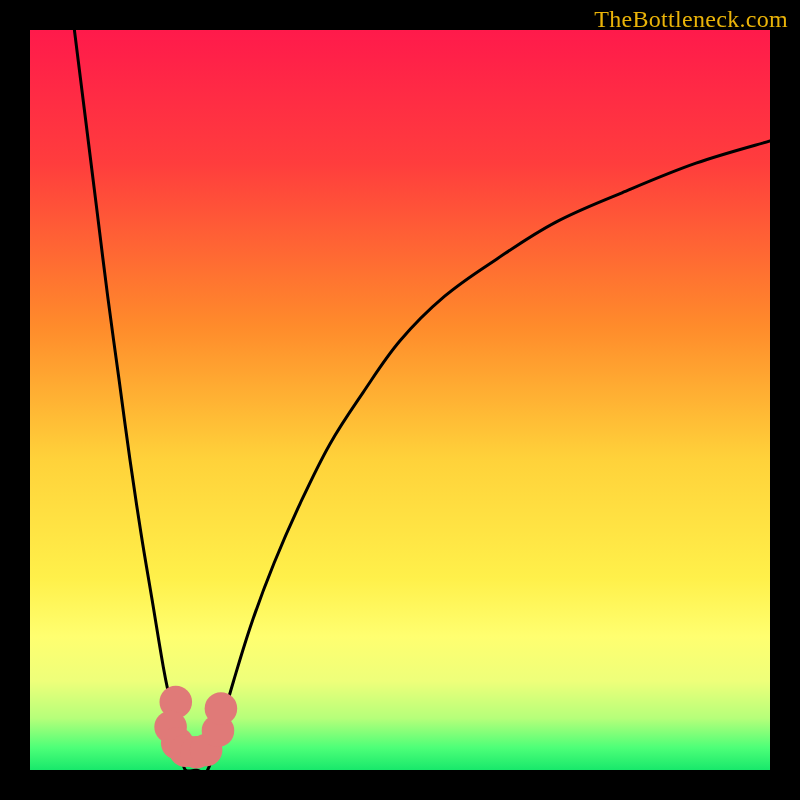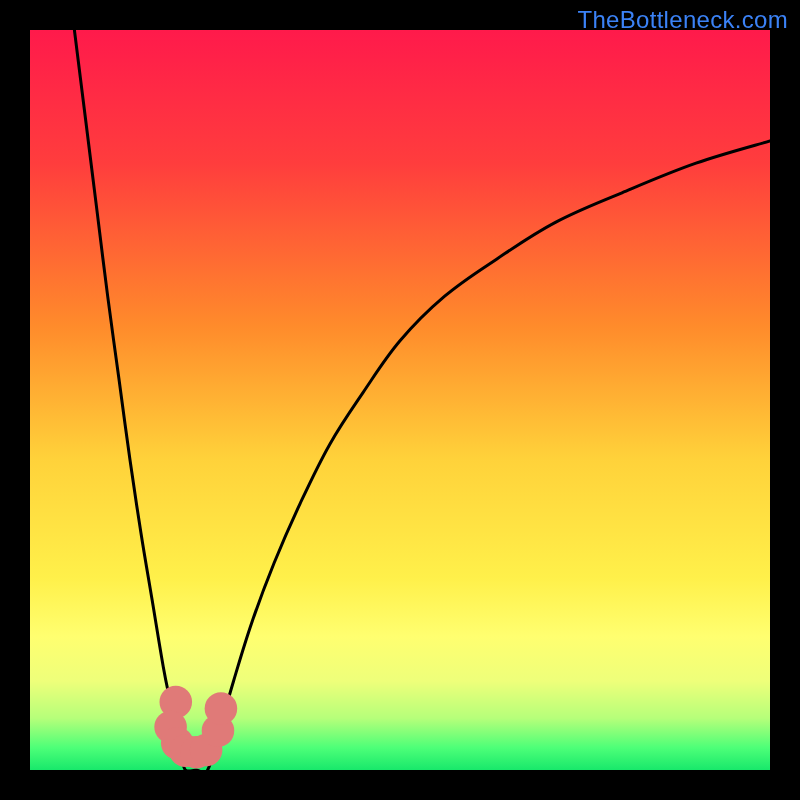--- a/index.html
+++ b/index.html
@@ -21,24 +21,24 @@
     left: 30px;
     top: 30px;
     width: 740px;
     height: 740px;
     overflow: hidden;
   }
   .watermark {
     position: absolute;
     top: 6px;
     right: 12px;
-    font-family: Liberation Sans, sans-serif;
+    font-family: Liberation Serif, serif;
     font-size: 24px;
     font-weight: 500;
-    color: #3b82f6;
+    color: #eab308;
     letter-spacing: 0.3px;
     z-index: 100;
   }
   svg {
     display: block;
   }
 </style>
 </head>
 <body>
 

